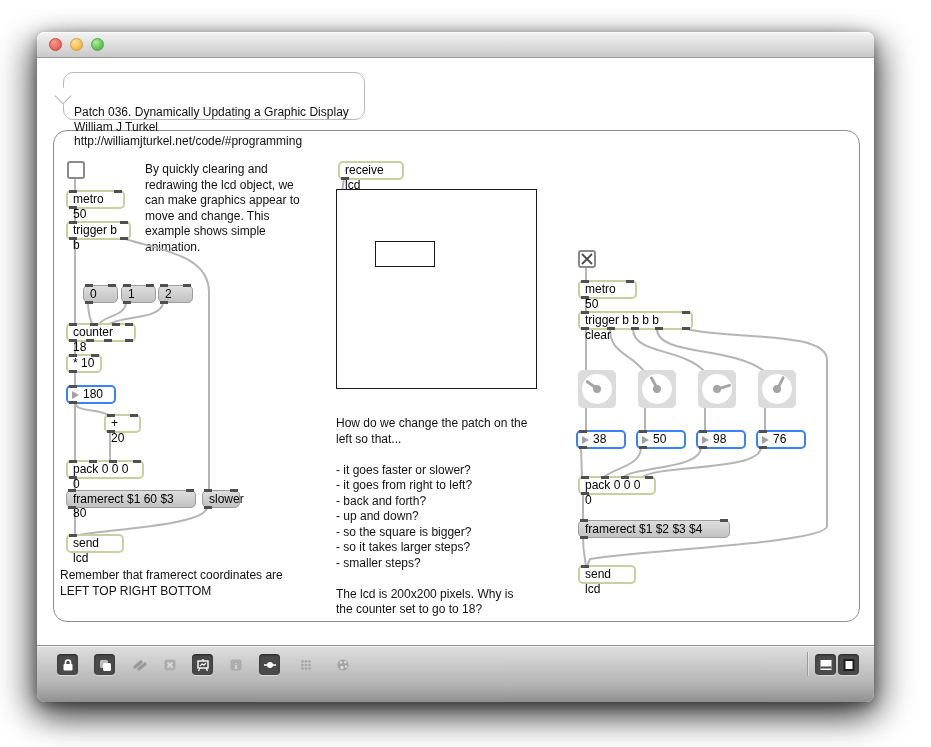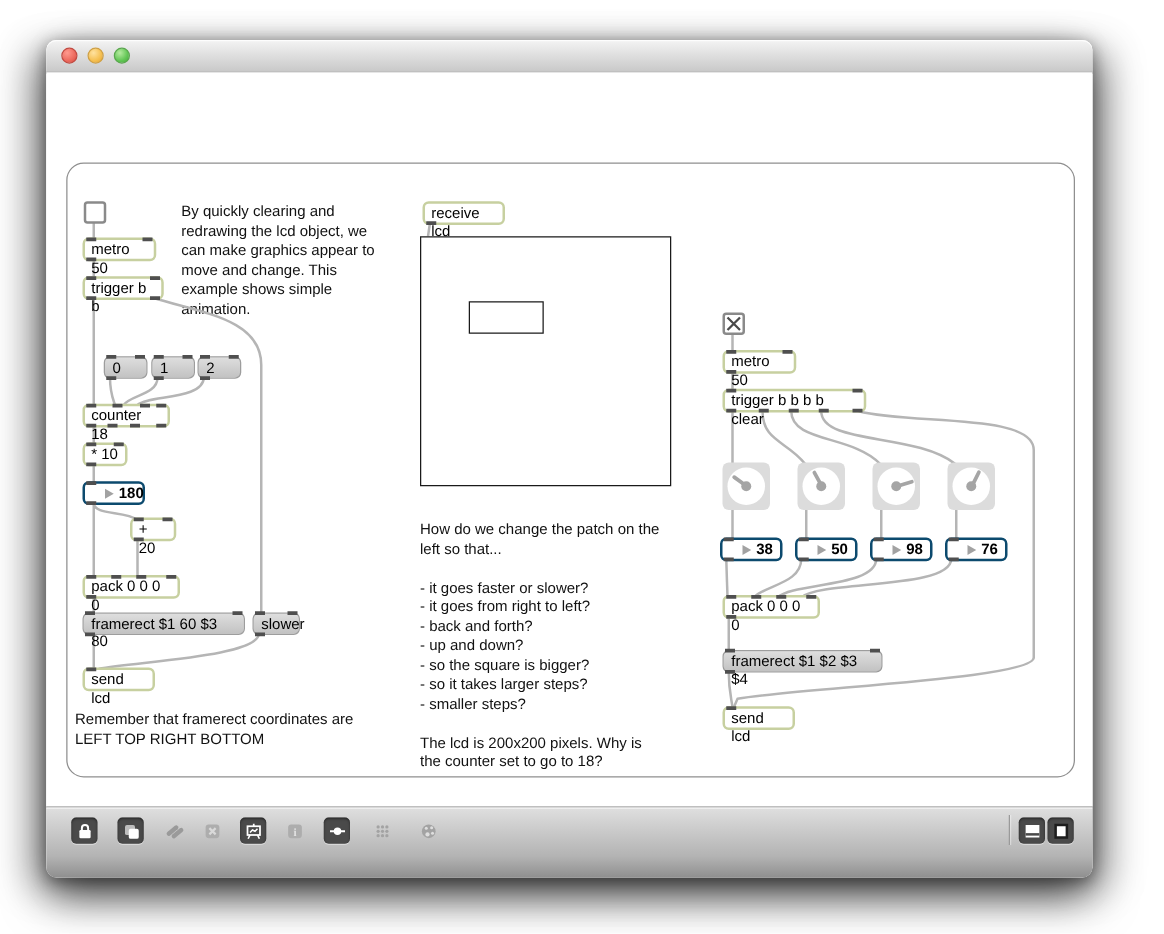--- a/index.html
+++ b/index.html
@@ -49,22 +49,22 @@
     padding:3px 10px; font-size:12px; line-height:14.5px; color:#111; white-space:pre-line; }
   .bubble-tail { position:absolute; left:-7px; top:17px; width:12px; height:12px; background:#fff;
     border-left:1.5px solid #b9b9b9; border-bottom:1.5px solid #b9b9b9; transform:rotate(-45deg); }
 
   .note { position:absolute; font-size:12px; line-height:15.5px; color:#111; white-space:pre-line; }
 
   .ob { position:absolute; height:19px; background:#fff; border:2px solid #c7d0a0; border-radius:5px;
     font-size:12px; color:#000; padding:0 5px; line-height:15px; z-index:3; }
   .mb { position:absolute; height:18px; background:linear-gradient(#dedede,#c2c2c2); border:1px solid #9d9d9d;
     border-radius:5px; font-size:12px; color:#000; padding:1px 6px; line-height:14px; z-index:3; }
-  .nb { position:absolute; height:19px; background:#fff; border:2px solid #0c4a6e; border-radius:5px;
-    font-size:12px; color:#000; padding:0 16px; line-height:15px; z-index:3; display:flex; align-items:center;font-weight:bold; }
+  .nb { position:absolute; height:19px; background:#fff; border:2px solid #3b82f6; border-radius:5px;
+    font-size:12px; color:#000; padding:0 4px; line-height:15px; z-index:3; display:flex; align-items:center; }
   .nb .tri { width:0; height:0; border-left:7px solid #a2a2a2; border-top:4.5px solid transparent;
     border-bottom:4.5px solid transparent; margin-right:4px; }
   .p { position:absolute; width:8px; height:3px; background:#4f4f4f; z-index:4; }
   .pt { top:-2px; } .pb { bottom:-2px; }
 
   .toggle { position:absolute; width:18px; height:18px; background:#fff; border:2px solid #8a8a8a;
     border-radius:3px; z-index:3; }
 
   .lcd { position:absolute; left:336px; top:189px; width:201px; height:200px; background:#fff;
     border:1px solid #1a1a1a; z-index:2; }
@@ -205,20 +205,26 @@
     <line x1="581" y1="447" x2="582" y2="478"></line>
     <path d="M641,447 C641,467 612,468 603,478"></path>
     <path d="M701,447 C701,470 634,466 622,478"></path>
     <path d="M761,447 C761,472 656,464 641,478"></path>
     <line x1="583" y1="494" x2="583" y2="522"></line>
     <path d="M583,538 C583,552 585,558 586,566"></path>
   </svg>
 
   <div class="patch-frame"></div>
 
+  <div class="bubble">
+    <div class="bubble-tail"></div>
+    <span>Patch 036. Dynamically Updating a Graphic Display
+William J Turkel
+http://williamjturkel.net/code/#programming</span>
+  </div>
 
   <div class="toggle" style="left:67px; top:161px"></div>
   <div class="note" style="left:145px; top:162px; width:190px">By quickly clearing and
 redrawing the lcd object, we
 can make graphics appear to
 move and change. This
 example shows simple
 animation.</div>
 
   <div class="ob" style="left:66px; top:190px; width:59px">
@@ -376,21 +382,21 @@
     <span class="tri"></span>
     <span>76</span>
   </div>
 
   <div class="ob" style="left:578px; top:476px; width:78px">
     <i class="p pt" style="left:1px"></i><i class="p pt" style="left:21px"></i><i class="p pt" style="left:41px"></i><i class="p pt" style="right:1px"></i>
     <i class="p pb" style="left:1px"></i>
     <span>pack 0 0 0 0</span>
   </div>
 
-  <div class="mb" style="left:578px; top:520px; width:128px">
+  <div class="mb" style="left:578px; top:520px; width:152px">
     <i class="p pt" style="left:1px"></i><i class="p pt" style="right:1px"></i><i class="p pb" style="left:1px"></i>
     <span>framerect $1 $2 $3 $4</span>
   </div>
 
   <div class="ob" style="left:578px; top:565px; width:58px">
     <i class="p pt" style="left:1px"></i>
     <span>send lcd</span>
   </div>
 
 </div>

